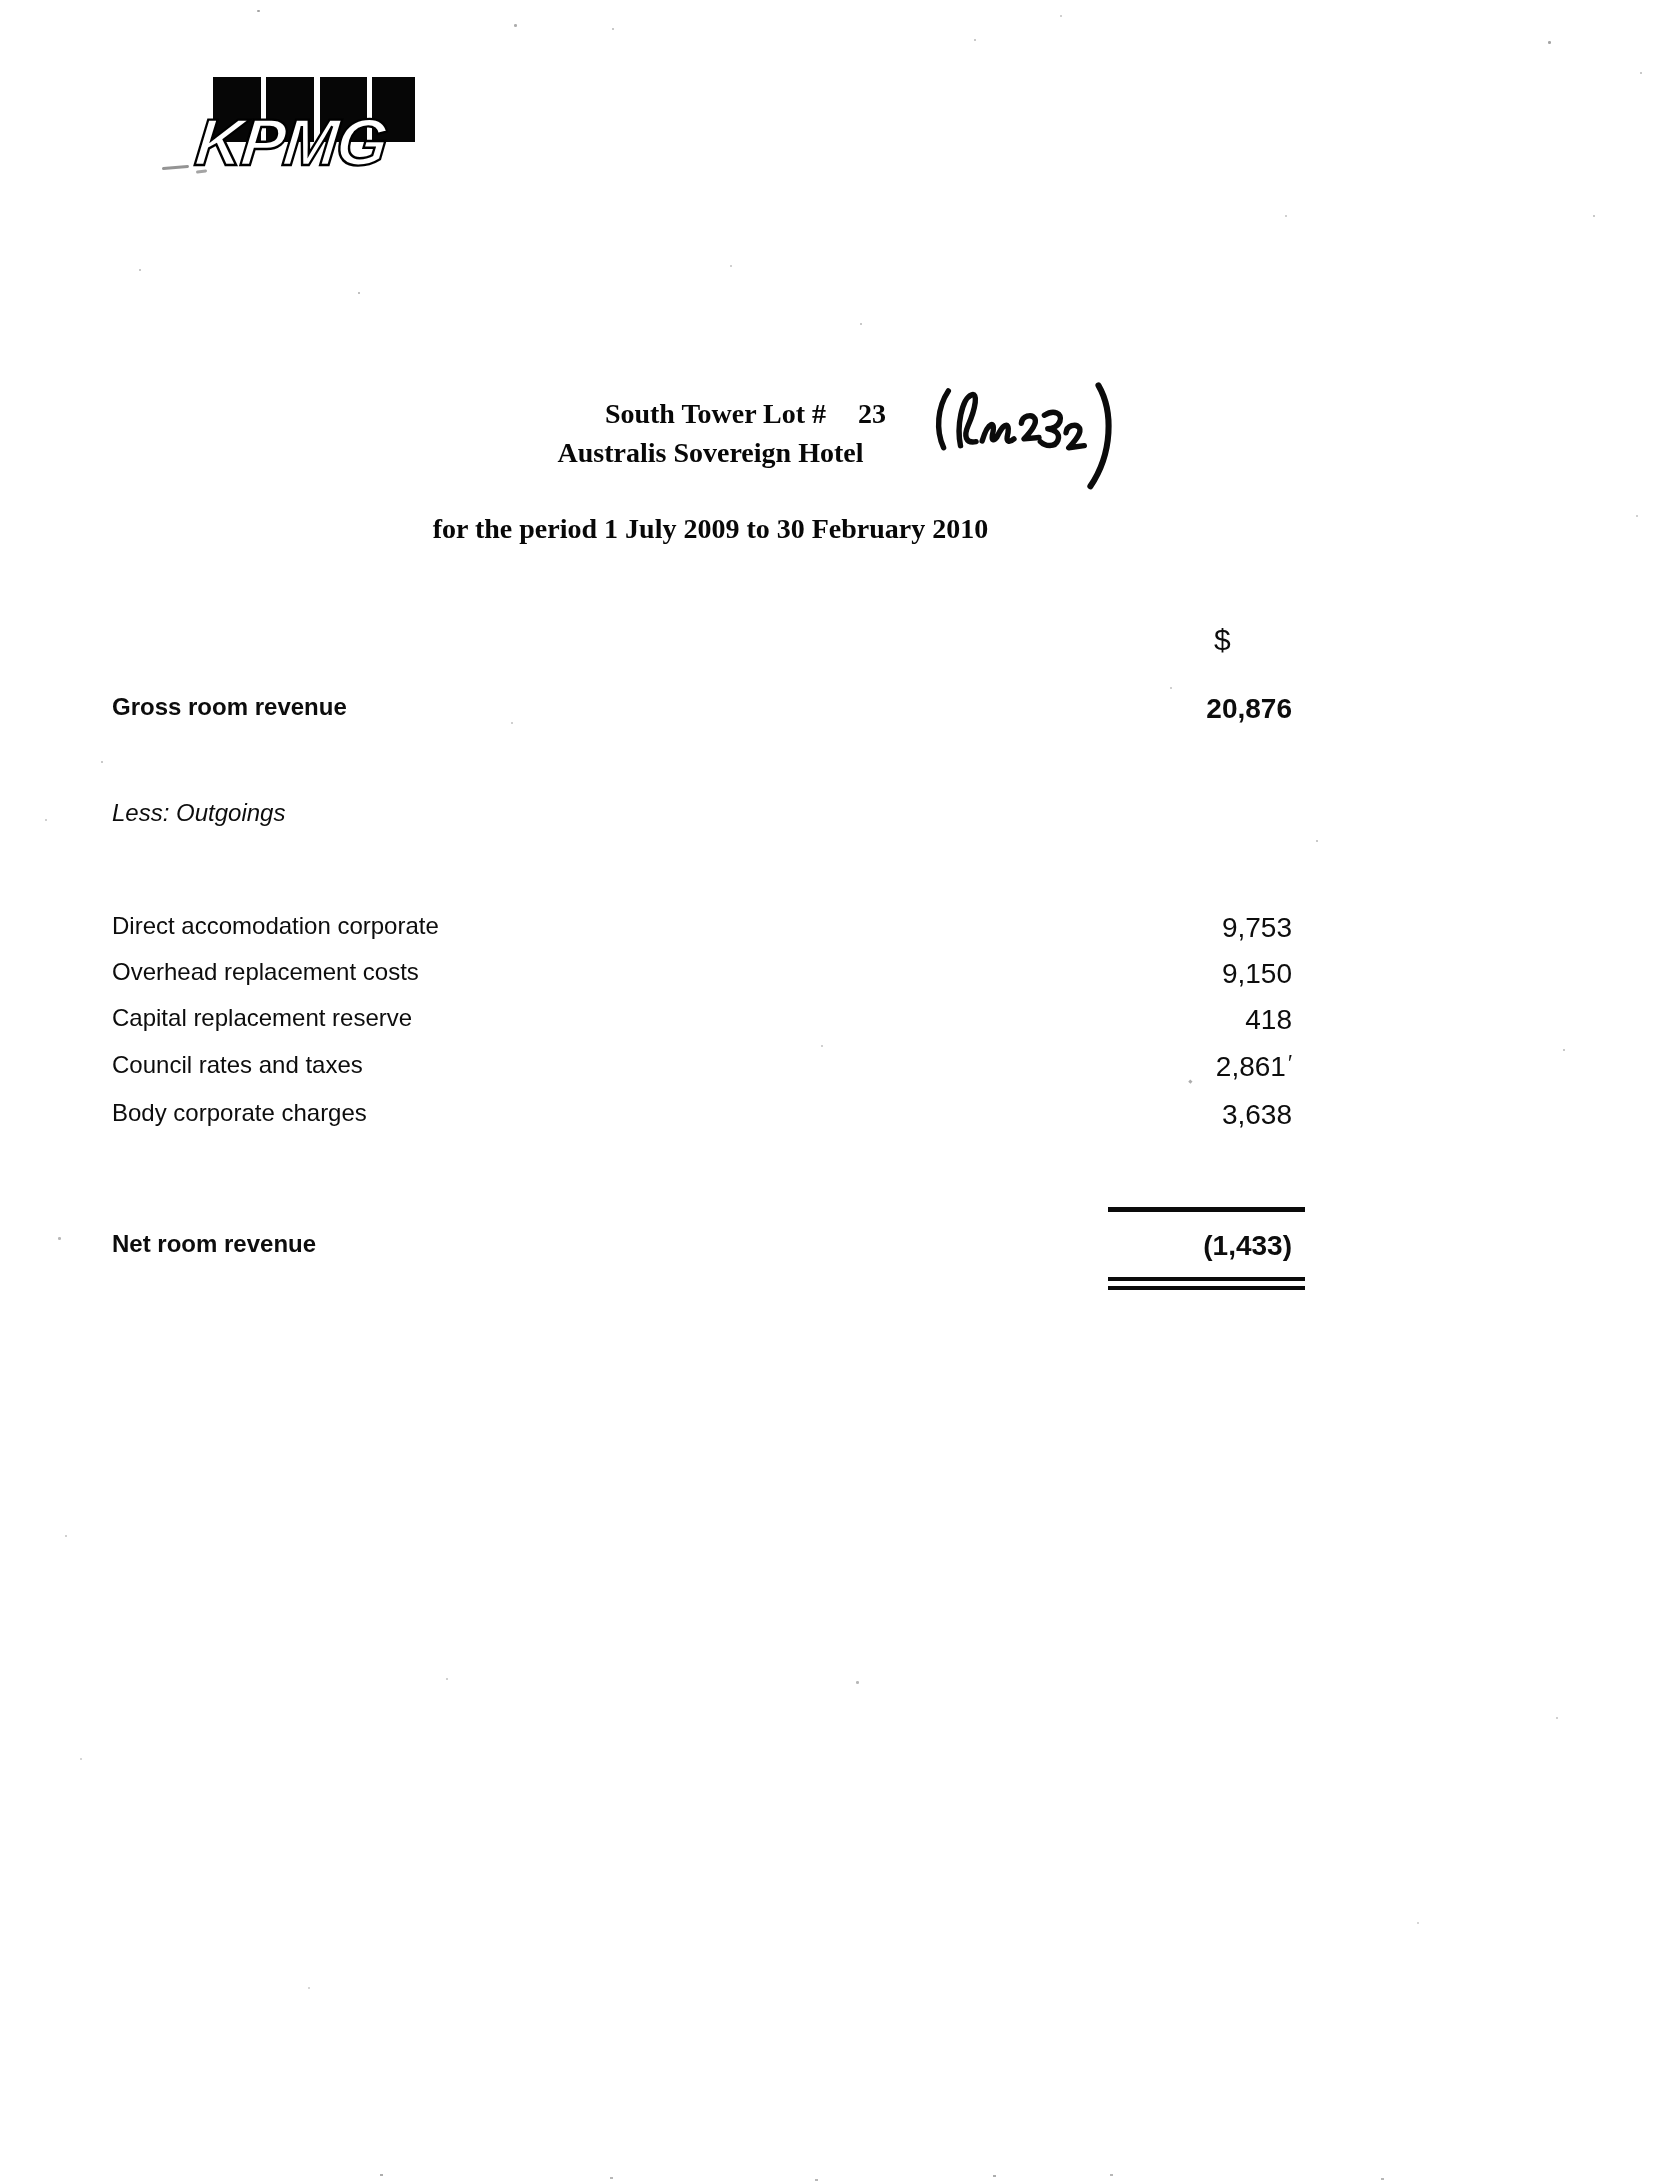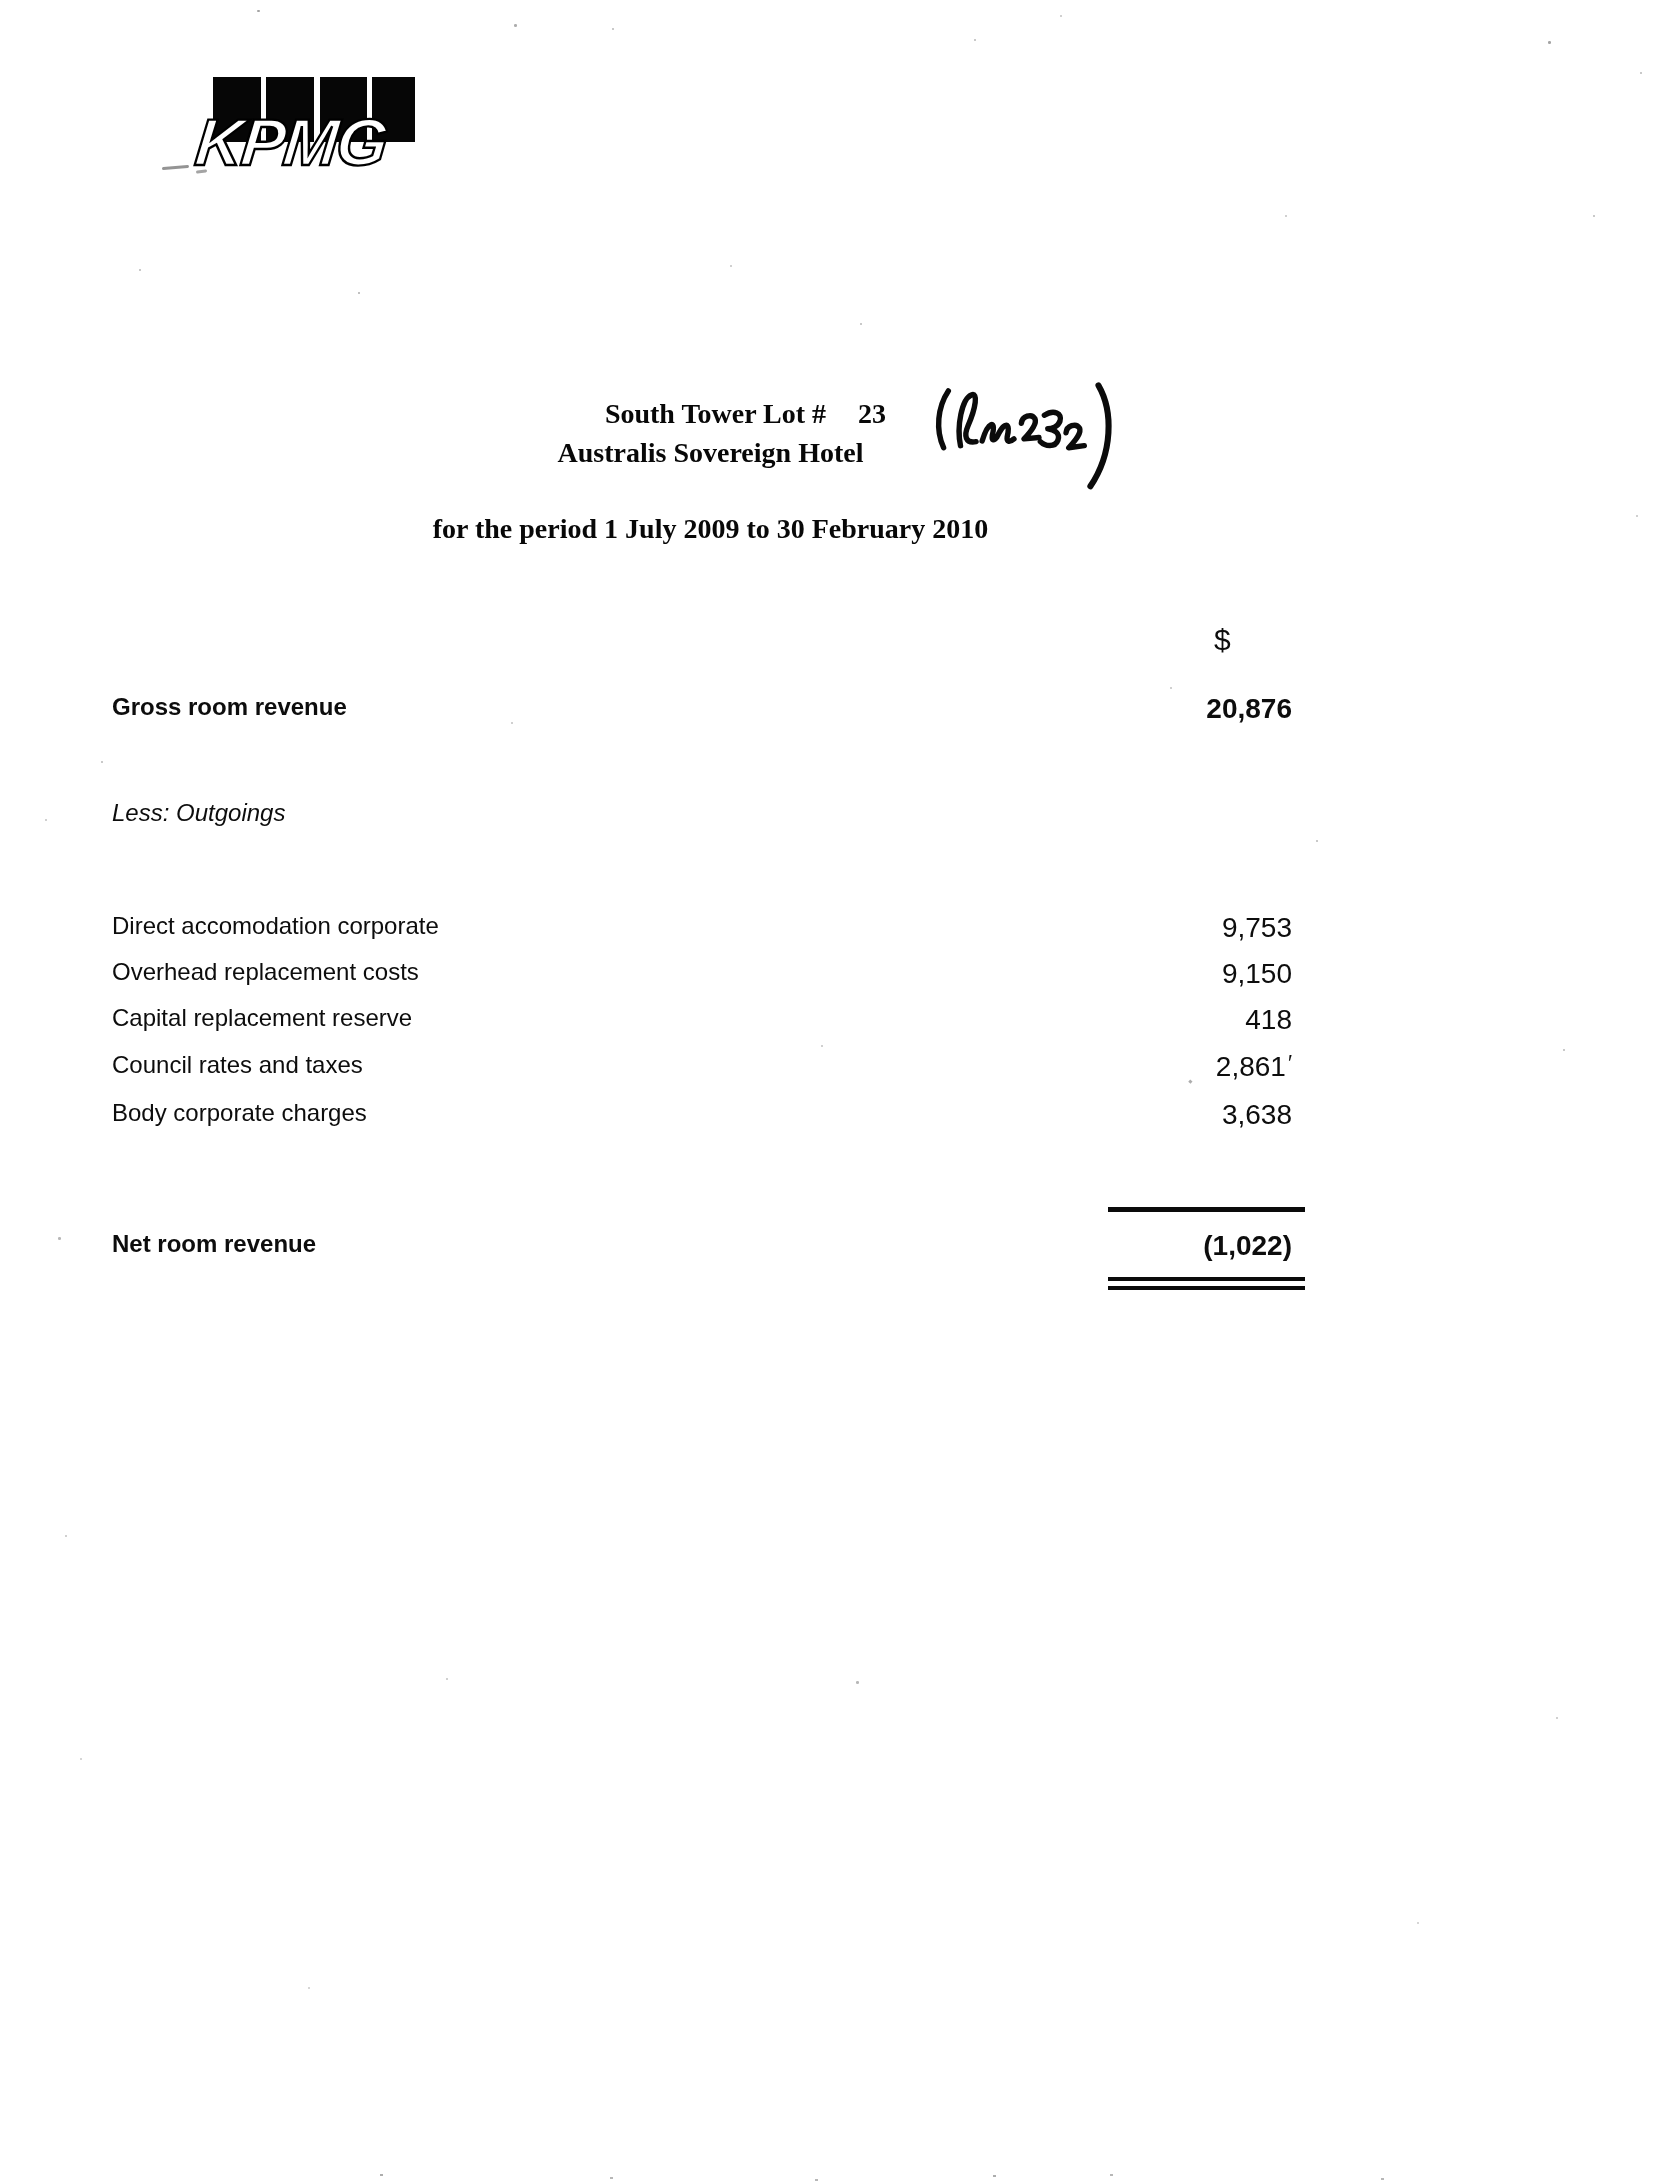--- a/index.html
+++ b/index.html
@@ -113,21 +113,21 @@
   </div>
   <div>
     <div class="abs body-text" style="left:112px;top:1101px;">Body corporate charges</div>
     <div class="value" style="top:1101px;">3,638</div>
   </div>
 
   <div class="rule" style="top:1207px;height:4.7px;"></div>
 
   <div>
     <div class="abs body-text bold" style="left:112px;top:1232px;">Net room revenue</div>
-    <div class="value bold" style="top:1232px;">(1,022)</div>
+    <div class="value bold" style="top:1232px;">(1,433)</div>
   </div>
 
   <div class="rule" style="top:1277px;height:4px;"></div>
   <div class="rule" style="top:1286px;height:4px;"></div>
 
   <div class="dot" style="left:257px;top:9.5px;width:2.7px;height:2.7px;opacity:.5;"></div>
   <div class="dot" style="left:514px;top:24px;width:2.7px;height:2.7px;opacity:.45;"></div>
   <div class="dot" style="left:612px;top:28px;width:2px;height:2px;opacity:.4;"></div>
   <div class="dot" style="left:974px;top:39px;width:2px;height:2px;opacity:.4;"></div>
   <div class="dot" style="left:1060px;top:15px;width:2px;height:2px;opacity:.35;"></div>

